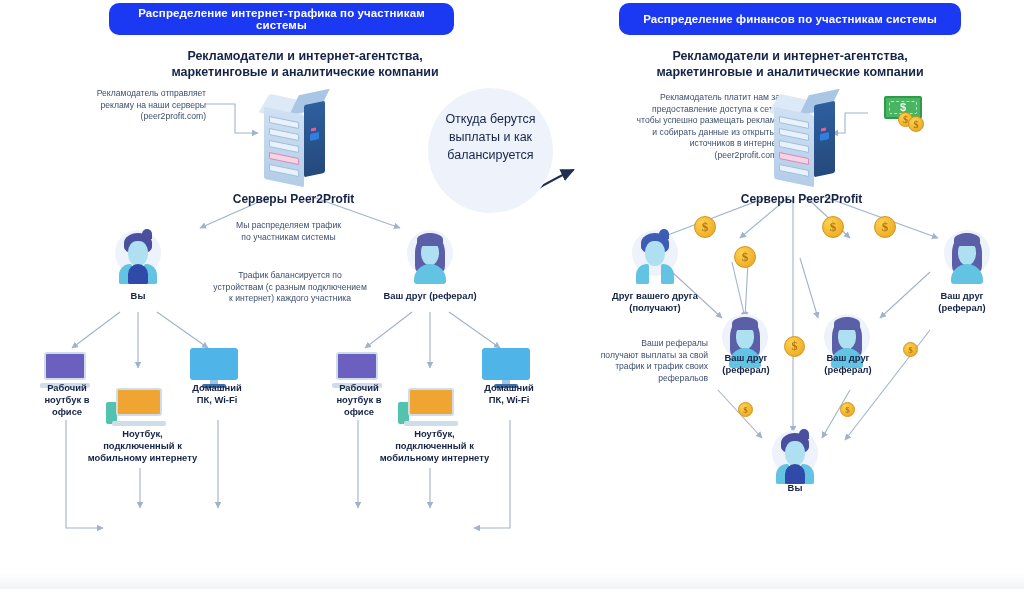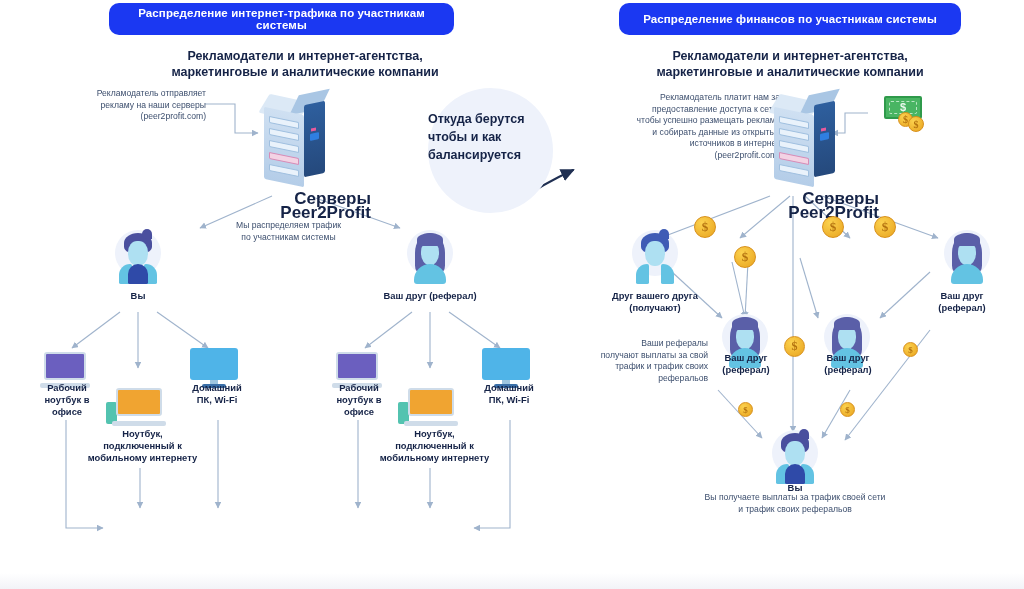--- a/index.html
+++ b/index.html
@@ -61,21 +61,21 @@
 
   
   .lbl {
     position: absolute;
     color: #152347;
     font-weight: bold;
     font-size: 9.4px;
     line-height: 12px;
     text-align: center;
   }
-  .lbl.big { font-size: 17px; line-height: 14px; text-align: right; }
+  .lbl.big { font-size: 12px; line-height: 14px; }
 
   
   .server { position: absolute; width: 70px; height: 95px; }
   .srv-front {
     position: absolute; left: 6px; top: 16px;
     width: 40px; height: 72px;
     background: linear-gradient(180deg,#cfe0f2,#b4cde8);
     transform: skewY(12deg);
     border-radius: 2px;
   }
@@ -132,22 +132,23 @@
   
   .callout-circle {
     position: absolute;
     border-radius: 50%;
     background: #eef2fb;
   }
   .callout-text {
     position: absolute;
     color: #152347;
     font-size: 12.5px;
-    font-weight: bold;
+    font-weight: normal;
     line-height: 18px;
+    text-align: center;
   }
 
   
   .avatar { position: absolute; width: 54px; height: 56px; }
   .av-halo {
     position: absolute; left: 4px; top: 2px;
     width: 46px; height: 46px; border-radius: 50%;
     background: #eef2fb;
   }
   .av-hair {
@@ -374,20 +375,23 @@
     <div class="srv-pink" style="top:60px;"></div>
     <div class="srv-slot" style="top:72px;"></div>
     <div class="srv-led"></div>
     <div class="srv-led2"></div>
   </div>
   <div class="lbl big" style="left:216px; top:192px; width:155px;">Серверы Peer2Profit</div>
 
   <div class="note" style="left:196px; top:220px; width:185px; white-space:pre-line;">Мы распределяем трафик
 по участникам системы</div>
 
+  <div class="note" style="left:190px; top:270px; width:200px; white-space:pre-line;">Трафик балансируется по
+устройствам (с разным подключением
+к интернет) каждого участника</div>
 
   <div class="avatar av-m" style="left:111px; top:228px;">
     <div class="av-halo"></div>
     <div class="av-hair"></div>
       <div class="av-tuft"></div>
     <div class="av-face"></div>
     <div class="av-shoulder-l"></div>
       <div class="av-shoulder-r"></div>
     <div class="av-body" style="left:17px; width:20px;"></div>
   </div>
@@ -450,21 +454,21 @@
       <div class="mon-neck"></div>
       <div class="mon-foot"></div>
   </div>
   <div class="lbl" style="left:468px; top:382px; width:82px; white-space:pre-line;">Домашний
 ПК, Wi-Fi</div>
 
 
   <div class="callout-circle" style="left:428px; top:88px; width:125px; height:125px;"></div>
   <div class="callout-text" style="left:428px; top:110px; width:125px;">
     <div>Откуда берутся</div>
-    <div>чтобы и как</div>
+    <div>выплаты и как</div>
     <div>балансируется</div>
   </div>
 
   <div class="note right-al" style="left:600px; top:92px; width:180px; white-space:pre-line;">Рекламодатель платит нам за
 предоставление доступа к сети,
 чтобы успешно размещать рекламу
 и собирать данные из открытых
 источников в интернет
 (peer2profit.com)</div>
 
@@ -551,17 +555,15 @@
   <div class="avatar av-m" style="left:768px; top:428px;">
     <div class="av-halo"></div>
     <div class="av-hair"></div>
       <div class="av-tuft"></div>
     <div class="av-face"></div>
     <div class="av-shoulder-l"></div>
       <div class="av-shoulder-r"></div>
     <div class="av-body" style="left:17px; width:20px;"></div>
   </div>
   <div class="lbl" style="left:755px; top:482px; width:80px;">Вы</div>
-  <div class="note" style="left:660px; top:492px; width:270px; white-space:pre-line;">Вы получаете выплаты за трафик своей сети
-и трафик своих реферальов</div>
 
   <div class="bottom-strip"></div>
 </div>
 
 </body></html>

